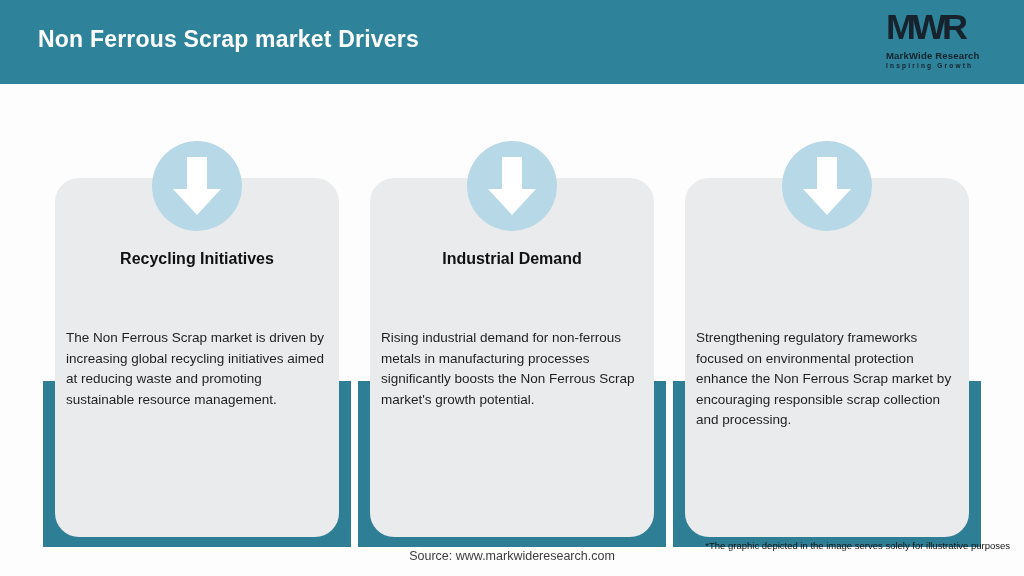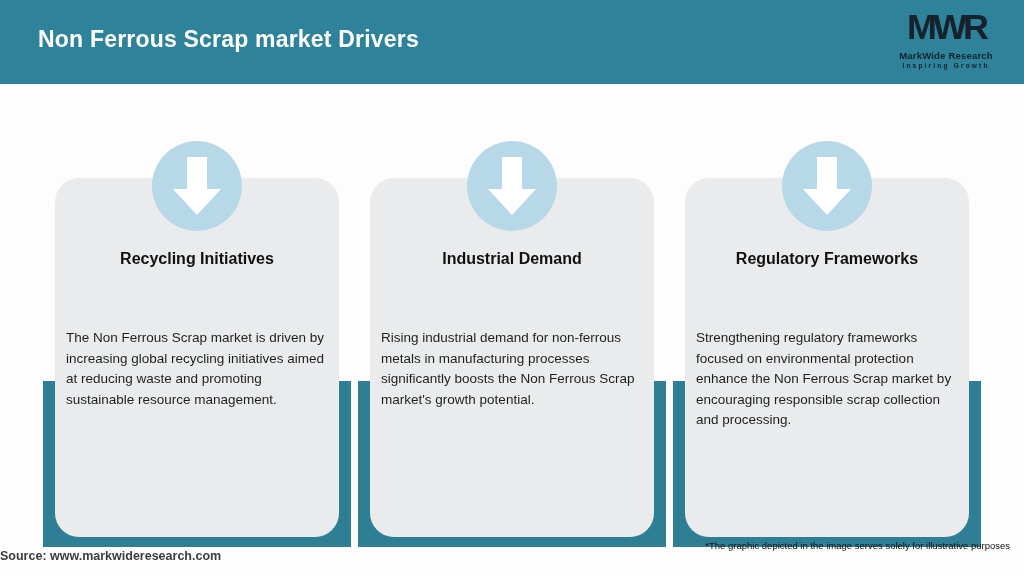--- a/index.html
+++ b/index.html
@@ -15,21 +15,21 @@
   
   .header{
     position:absolute;left:0;top:0;width:1024px;height:84px;
     background:#2E8299;
   }
   .header-title{
     position:absolute;left:38px;top:26px;
     color:#ffffff;font-size:23px;font-weight:bold;letter-spacing:.2px;
   }
   .logo{
-    position:absolute;right:18px;top:10px;width:120px;text-align:center;
+    position:absolute;right:18px;top:10px;width:120px;
     color:#16222C;
   }
   .logo-acronym{
     font-size:36px;font-weight:bold;letter-spacing:-4px;line-height:36px;
     transform:scaleY(.95);
   }
   .logo-name{font-size:9.5px;font-weight:bold;letter-spacing:.2px;margin-top:4px;}
   .logo-tagline{font-size:6.5px;font-weight:bold;letter-spacing:2.2px;margin-top:1px;}
 
   
@@ -55,21 +55,21 @@
     text-align:center;font-size:16px;font-weight:bold;color:#111111;
   }
   .card-body{
     position:absolute;top:150px;left:11px;right:11px;
     font-size:13.5px;line-height:1.52;color:#1F1F1F;text-align:left;
   }
 
   
   .source-line{
     position:absolute;left:0;top:549px;width:1024px;
-    font-size:12.5px;font-weight:bold;color:#3D3D3D;
+    text-align:center;font-size:12.5px;font-weight:normal;color:#3D3D3D;
   }
   .disclaimer{
     position:absolute;right:14px;top:540px;
     font-size:9.5px;color:#111111;
   }
 </style>
 </head>
 <body>
 
 <div class="page">
@@ -91,21 +91,20 @@
     <div class="card-title">Recycling Initiatives</div>
     <div class="card-body">The Non Ferrous Scrap market is driven by increasing global recycling initiatives aimed at reducing waste and promoting sustainable resource management.</div>
   </div>
 
   <div class="card c1">
     <div class="card-title">Industrial Demand</div>
     <div class="card-body">Rising industrial demand for non-ferrous metals in manufacturing processes significantly boosts the Non Ferrous Scrap market's growth potential.</div>
   </div>
 
   <div class="card c2">
-    <div class="card-title">Regulatory Frameworks</div>
     <div class="card-body">Strengthening regulatory frameworks focused on environmental protection enhance the Non Ferrous Scrap market by encouraging responsible scrap collection and processing.</div>
   </div>
 
   <div class="circle-icon i0">
     <svg width="90" height="90" viewBox="0 0 90 90">
       <circle cx="45" cy="45" r="45" fill="#B7D8E6"></circle>
       <path d="M35 16 h20 v32 h14 L45 74 L21 48 h14 z" fill="#FFFFFF"></path>
     </svg>
   </div>
   <div class="circle-icon i1">

